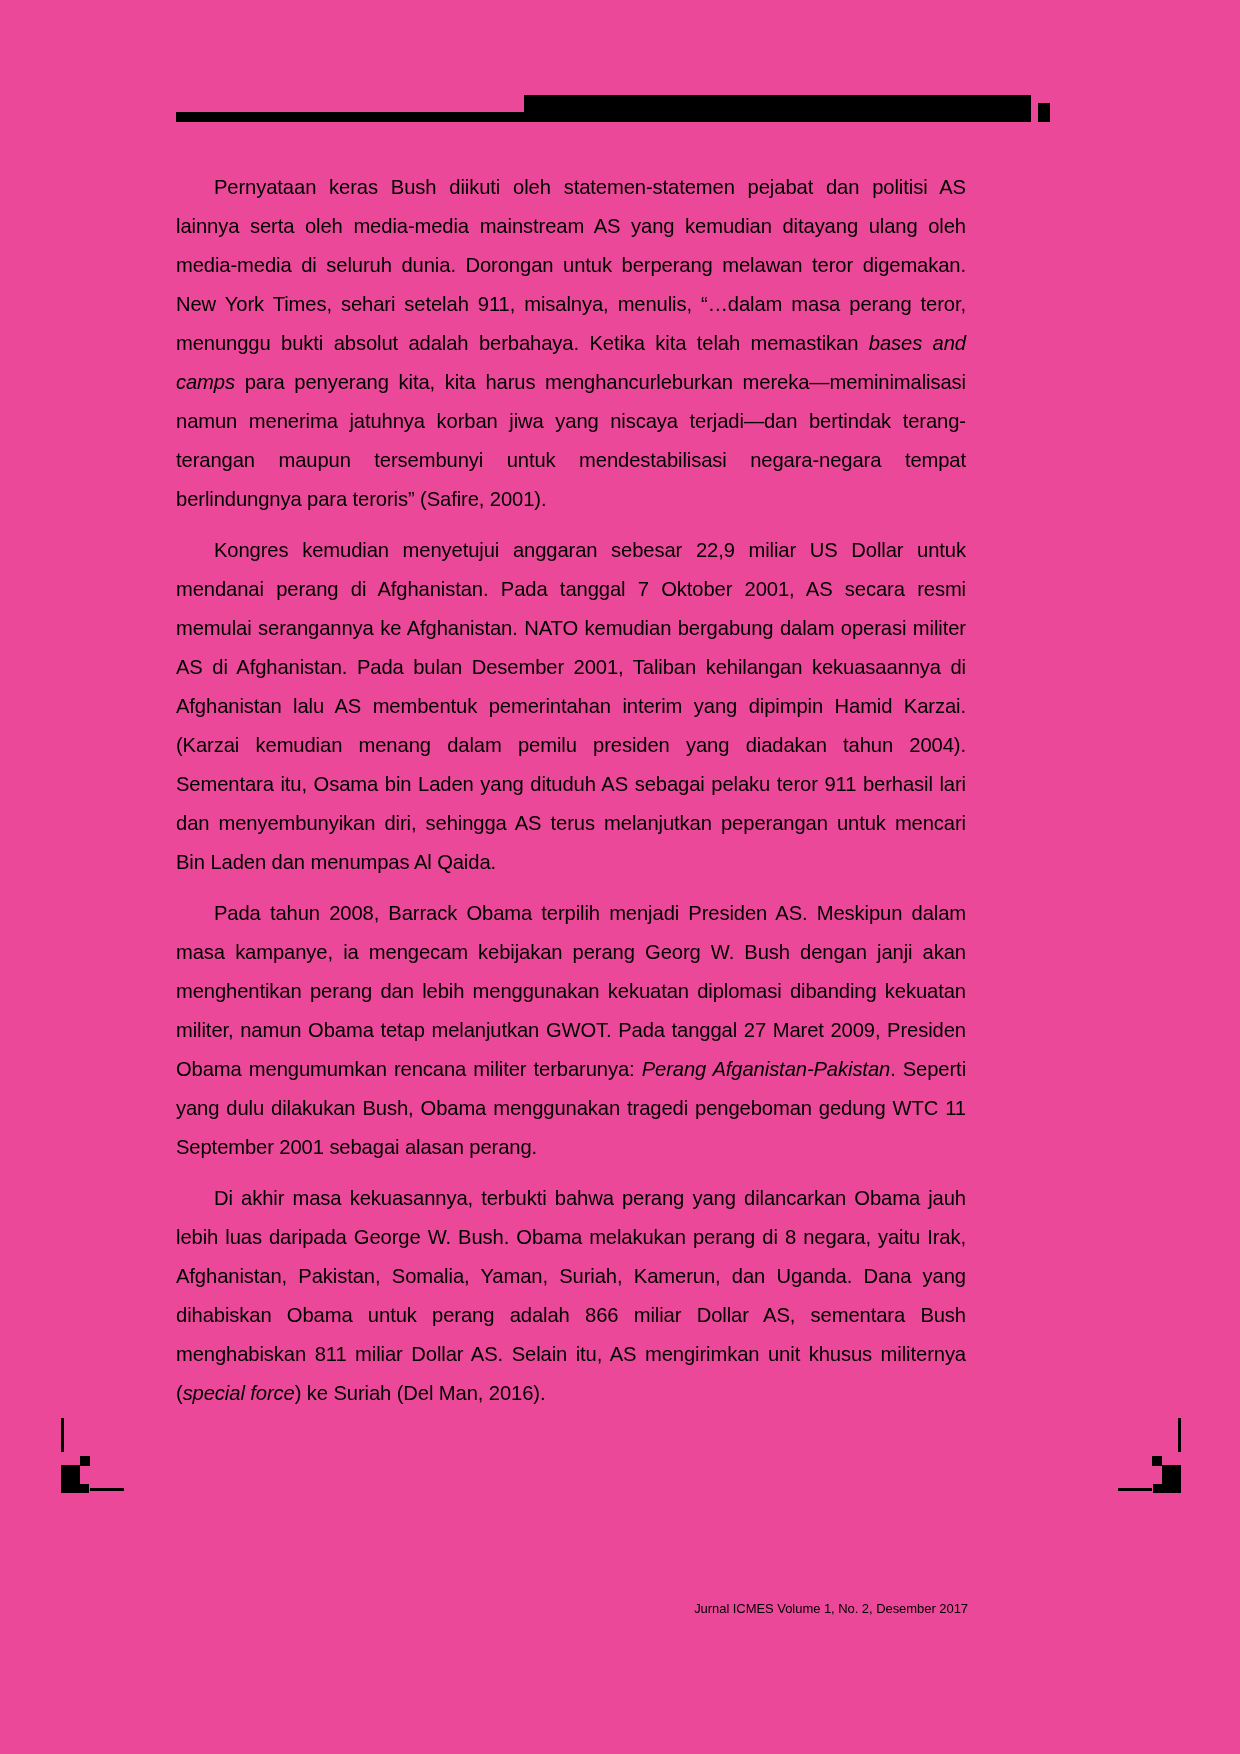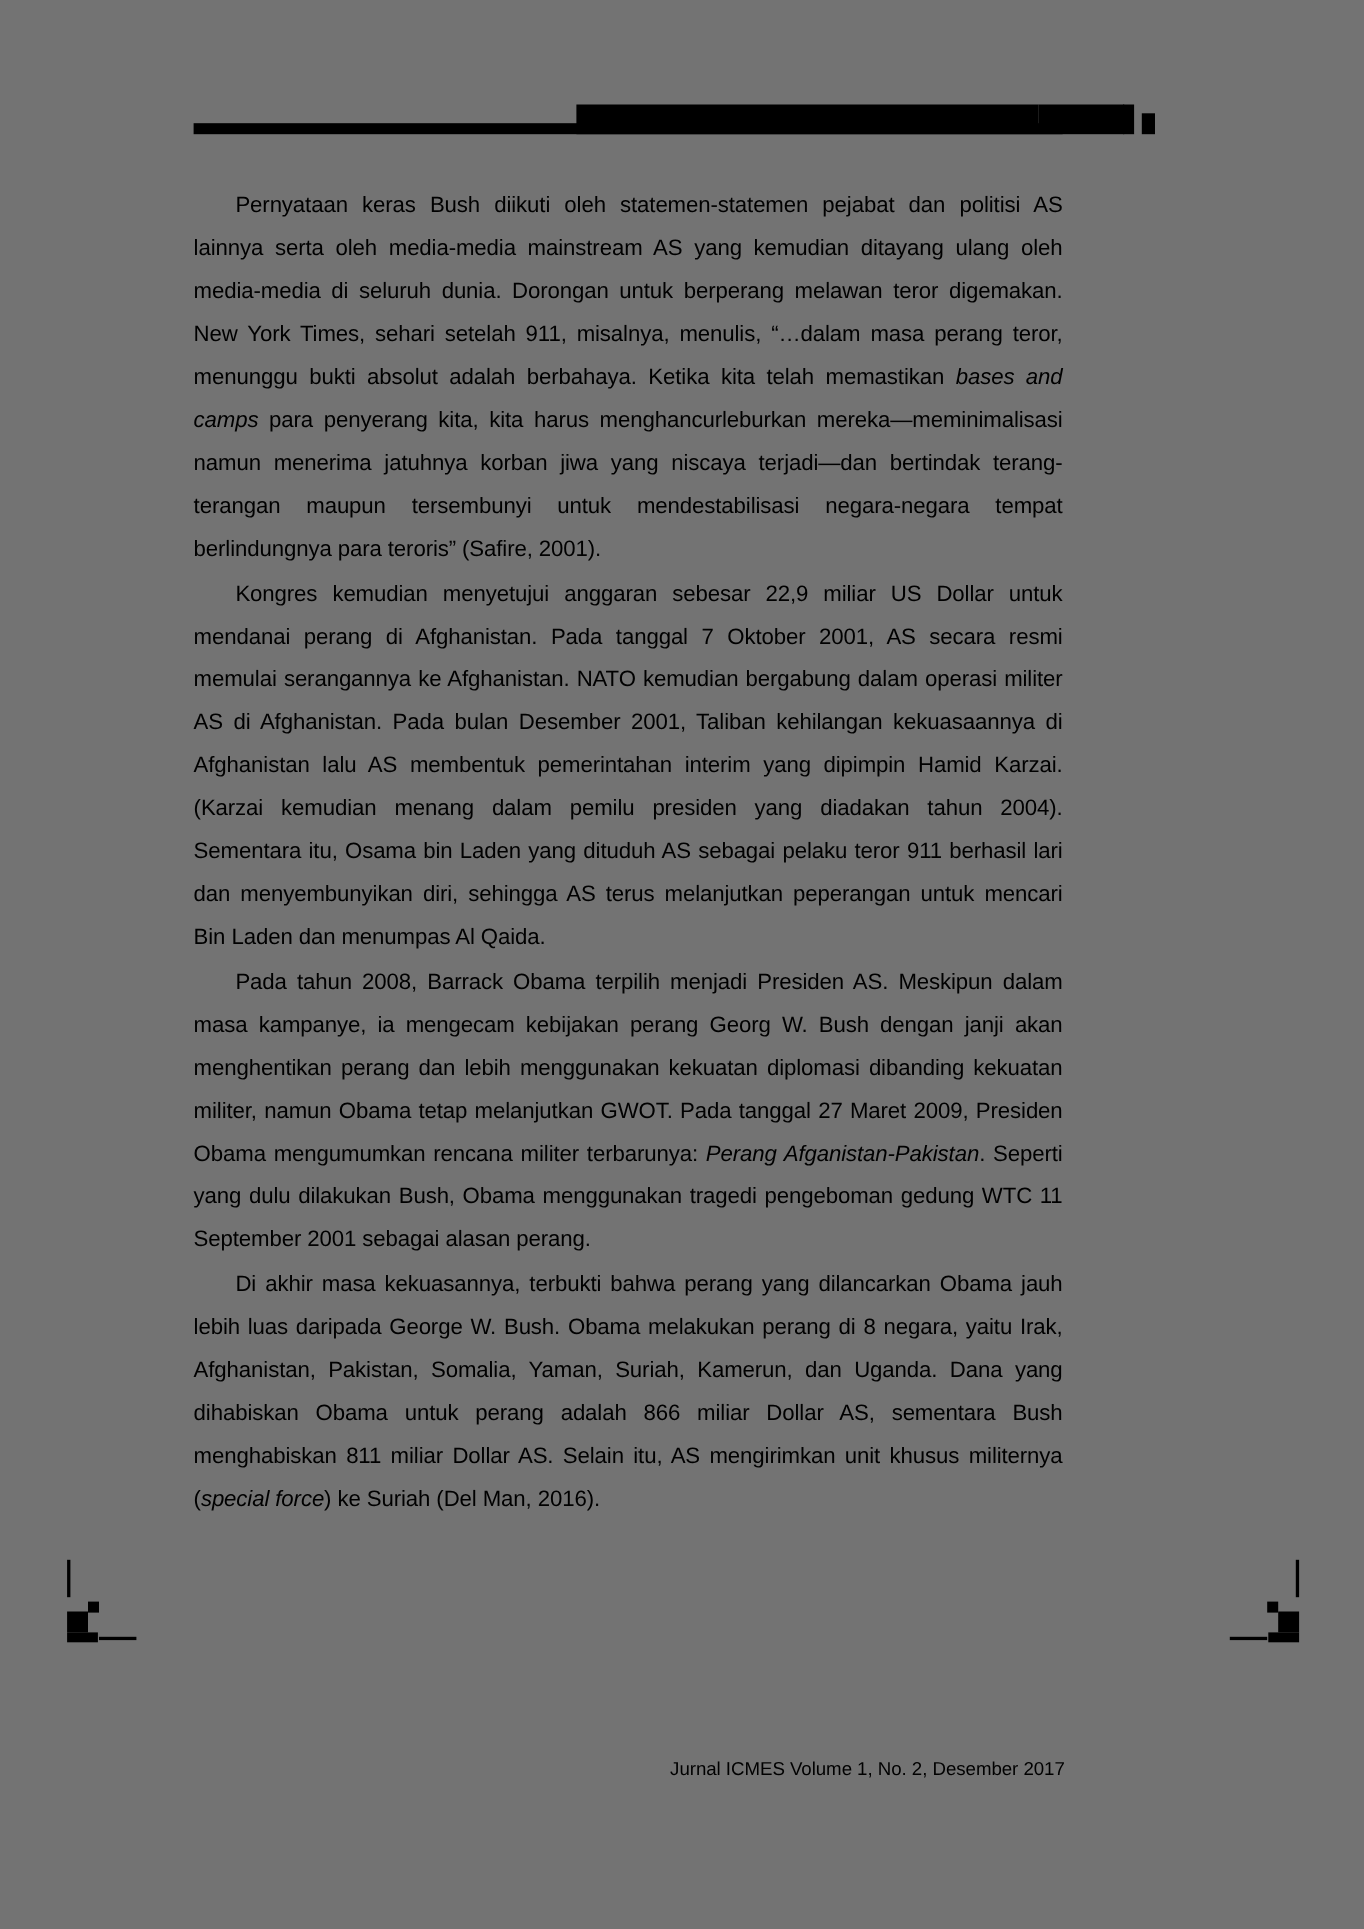--- a/index.html
+++ b/index.html
@@ -11,21 +11,21 @@
     font-family: "Liberation Sans", sans-serif;
     color: #000000;
     position: relative;
     overflow: hidden;
   }
 
   
   .page {
     position: absolute;
     inset: 0;
-    background: #737373;
+    background: #ec4899;
   }
 
   
   .header-rule {
     position: absolute;
     left: 176px;
     top: 112px;
     width: 790px;
     height: 10px;
     background: #000;
@@ -73,29 +73,29 @@
   p.para {
     margin: 0 0 0 0;
     text-align: justify;
     text-justify: inter-word;
     font-size: 20.2px;
     line-height: 39px;
     letter-spacing: -0.1px;
     text-indent: 38px;
     hyphens: none;
   }
-  p.para + p.para { margin-top: 2px; }
+  p.para + p.para { margin-top: 12px; }
   p.para i, p.para em { font-style: italic; }
 
   
   .footer-text {
     position: absolute;
     right: 272px;
     top: 1600px;
-    font-size: 17px;
+    font-size: 13px;
     line-height: 18px;
     letter-spacing: -0.05px;
     white-space: nowrap;
   }
 
   
   .reg { position: absolute; }
   .reg div { position: absolute; background: #000; }
 
   

